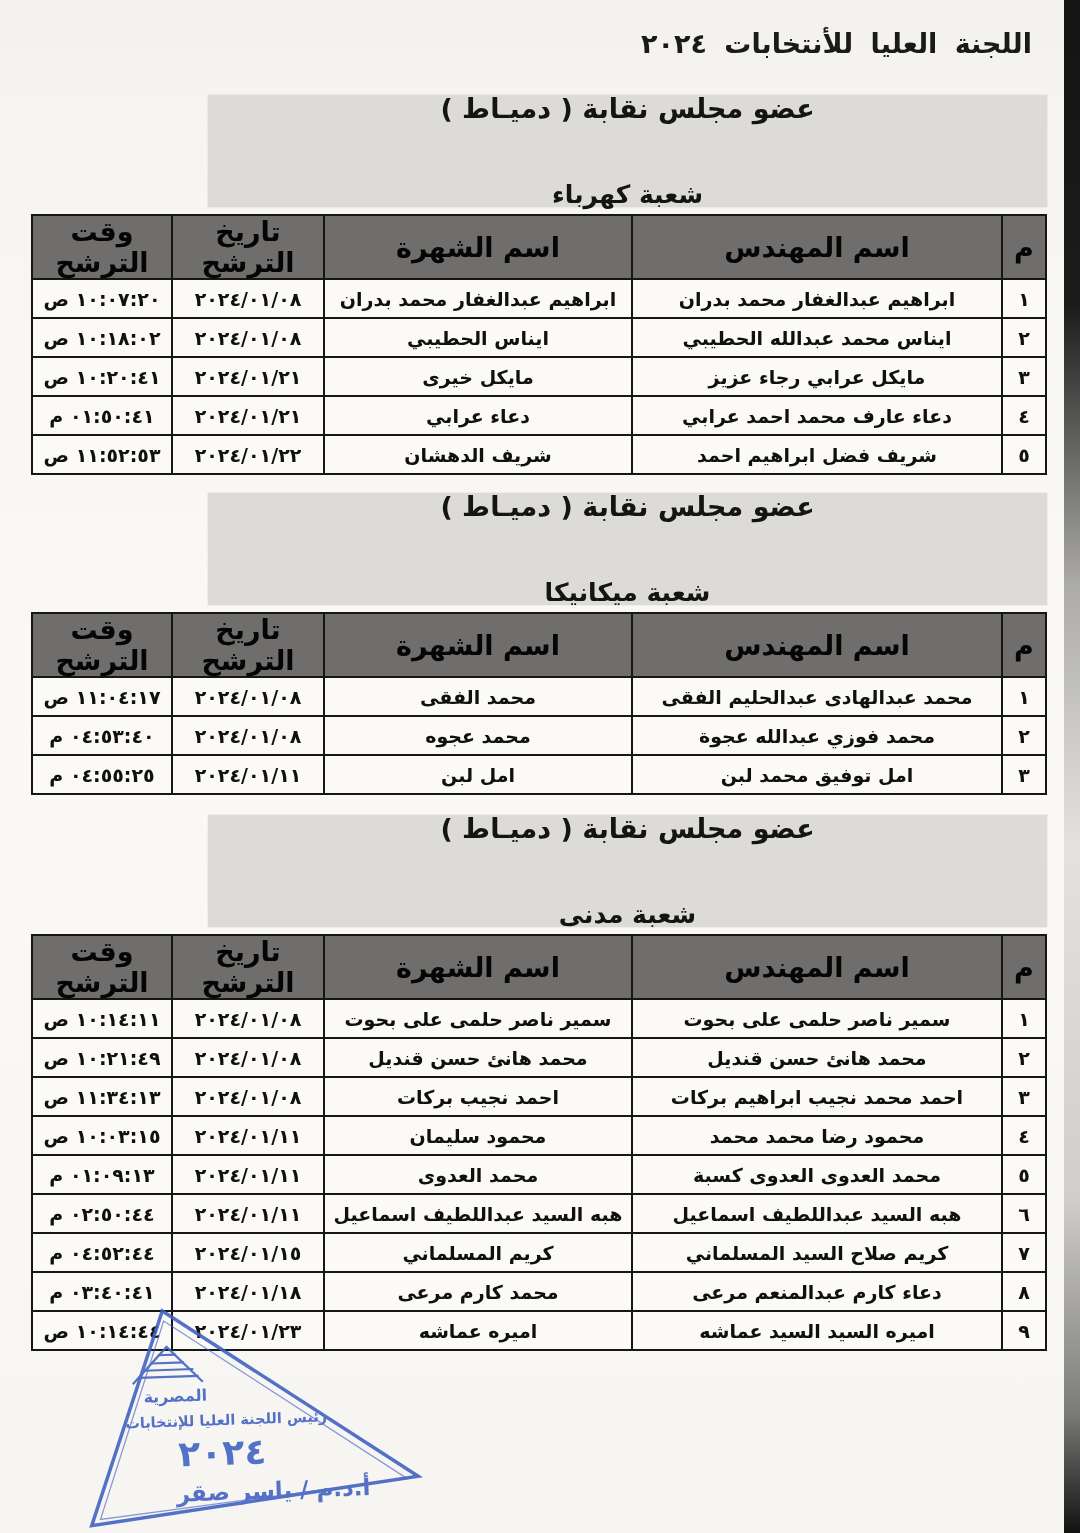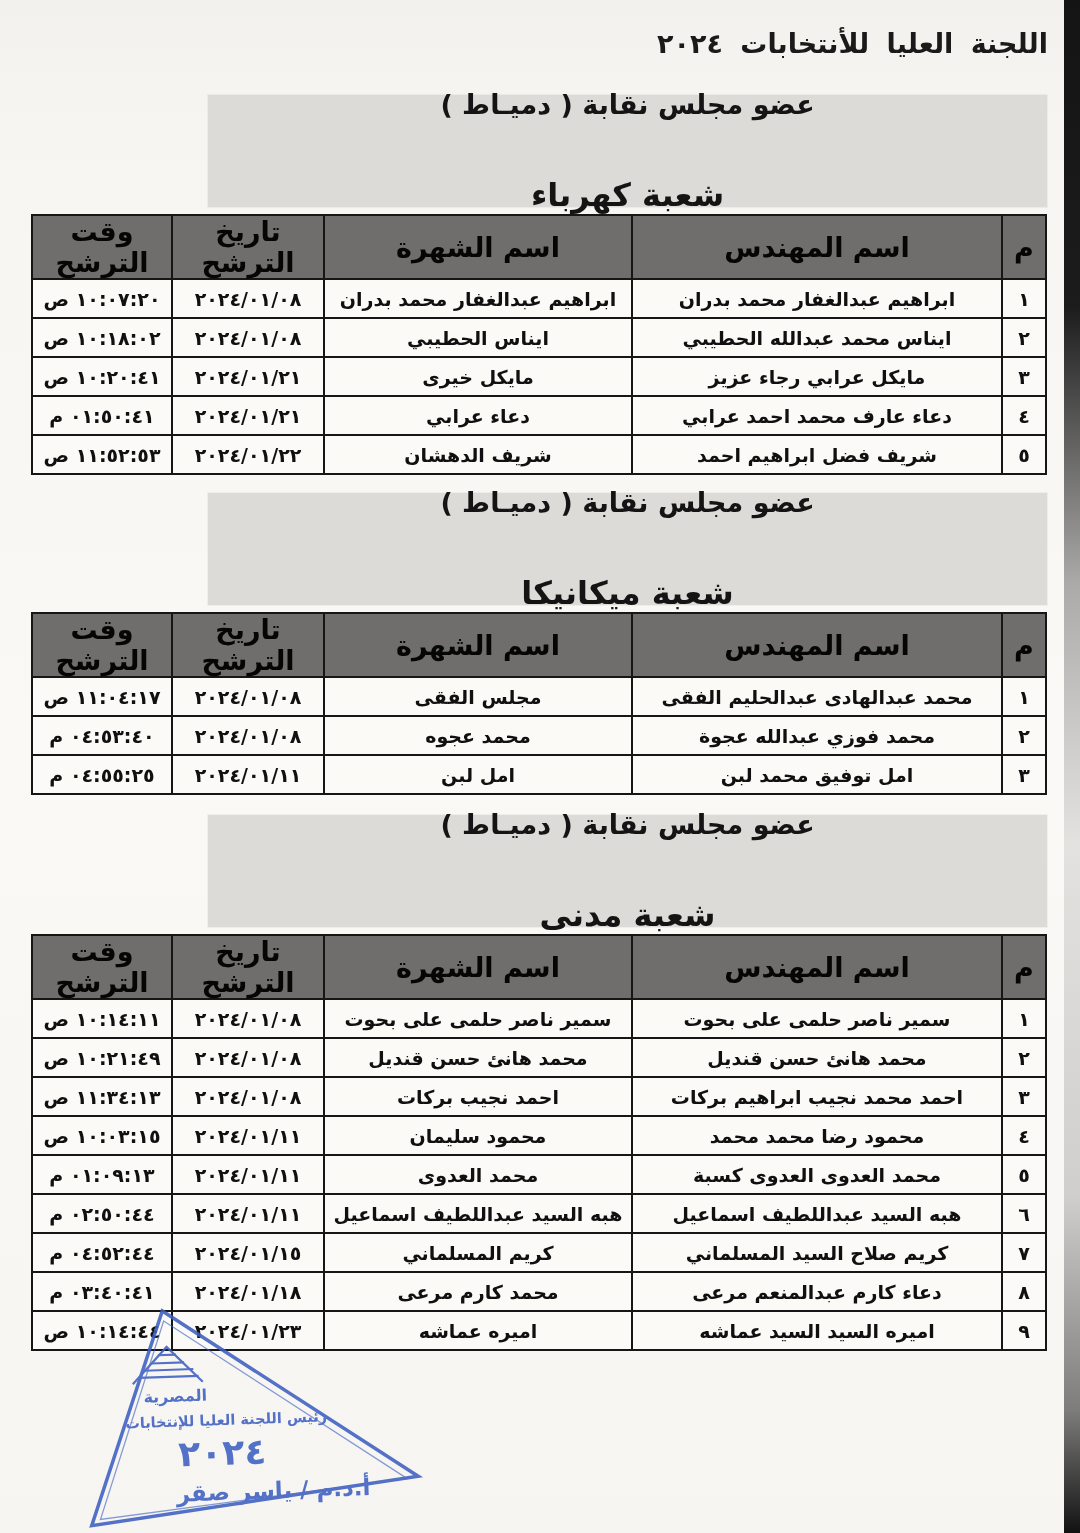--- a/index.html
+++ b/index.html
@@ -10,36 +10,36 @@
     direction:rtl;
     font-family:"DejaVu Sans",sans-serif;
     color:#141414;
     overflow:hidden;
   }
   .scan-edge-right{
     position:absolute;top:0;right:0;width:16px;height:100%;z-index:6;
     background:linear-gradient(180deg,#141414 0%,#1c1c1c 20%,rgba(25,25,25,.35) 38%,rgba(25,25,25,.10) 55%,rgba(25,25,25,.18) 78%,rgba(25,25,25,.55) 92%,#121212 100%);
   }
   .doc-header{
-    padding:28px 32px 0 0;
+    padding:28px 48px 0 0;
     text-align:right;
     font-size:27px;font-weight:bold;
     word-spacing:8px;
     color:#1a1a1a;
   }
   .content{width:839px;margin:36px 33px 0 0;}
   .band{
     background:#dcdbd8;
     height:112px;
     display:flex;flex-direction:column;align-items:center;justify-content:center;
     gap:12px;
     box-shadow:0 0 0 1px rgba(0,0,0,0.04);
   }
   .band .t1{font-size:27px;font-weight:bold;letter-spacing:0.5px;}
-  .band .t2{font-size:32px;font-weight:bold;margin-top:44px;}
+  .band .t2{font-size:25px;font-weight:bold;margin-top:44px;}
   .gap18{margin-top:18px;}
   .gap20{margin-top:20px;}
   table.roster{width:100%;border-collapse:collapse;margin-top:7px;table-layout:fixed;}
   table.roster th{
     background:#6f6e6c;
     border:2px solid #161616;
     font-size:27px;font-weight:bold;color:#050505;
     height:42px;padding:0 4px;
   }
   table.roster td{
@@ -155,21 +155,21 @@
           <th>اسم الشهرة</th>
           <th>تاريخ الترشح</th>
           <th>وقت الترشح</th>
         </tr>
       </thead>
       <tbody>
 
           <tr>
             <td>١</td>
             <td>محمد عبدالهادى عبدالحليم الفقى</td>
-            <td>مجلس الفقى</td>
+            <td>محمد الفقى</td>
             <td>٢٠٢٤/٠١/٠٨</td>
             <td>١١:٠٤:١٧ ص</td>
           </tr>
 
           <tr>
             <td>٢</td>
             <td>محمد فوزي عبدالله عجوة</td>
             <td>محمد عجوه</td>
             <td>٢٠٢٤/٠١/٠٨</td>
             <td>٠٤:٥٣:٤٠ م</td>

